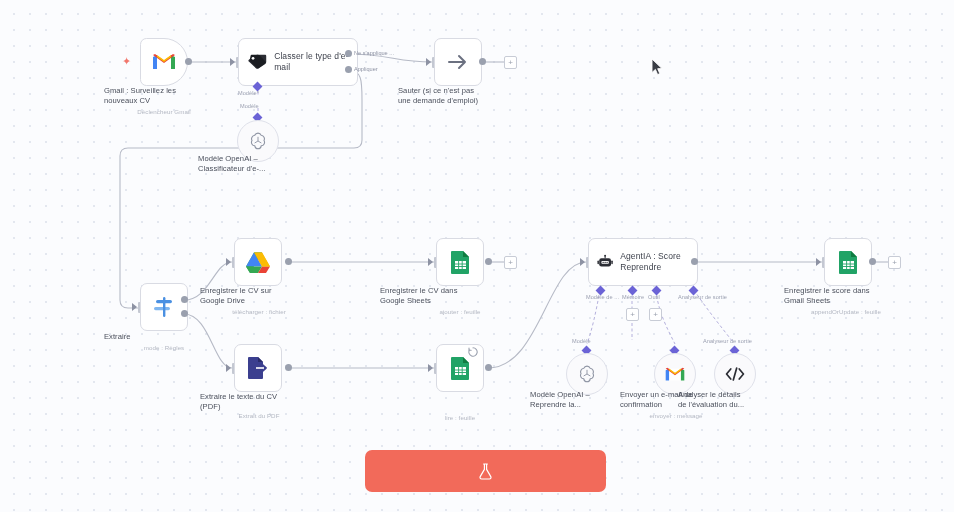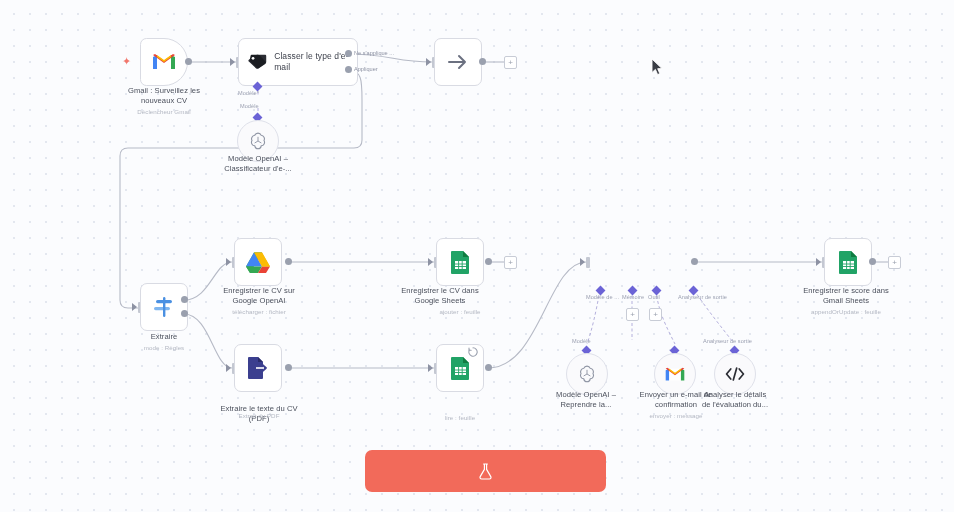--- a/index.html
+++ b/index.html
@@ -38,21 +38,20 @@
     background:#fafafc;border:1px solid #dfe1ea;
   }
 
   .nodeTitleIn{
     font-size:8.5px;color:#3b3f4a;line-height:11px;margin-left:7px;
     letter-spacing:.1px;
   }
 
   .caption{
     position:absolute;
-    text-align:center;
     font-size:7.6px;
     line-height:10px;
     color:#4a4f5b;
     letter-spacing:.05px;
     white-space:pre-line;
   }
   .subcaption{
     position:absolute;
     text-align:center;
     font-size:6.2px;
@@ -212,20 +211,22 @@
 
   <div class="inArrow" style="left:426px;top:58px;"></div>
   <div class="inStub" style="left:432px;top:57px;"></div>
   <div class="node sq" style="left:434px;top:38px;">
     <svg class="icn" width="24" height="20" viewBox="0 0 24 20">
       <path d="M3 10h16M13 4l6 6-6 6" fill="none" stroke="#6b7080" stroke-width="2" stroke-linecap="round" stroke-linejoin="round"></path>
     </svg>
   </div>
   <div class="dot" style="left:479px;top:58px;"></div>
   <div class="plusbox" style="left:504px;top:56px;">+</div>
+  <div class="caption" style="left:398px;top:86px;width:120px;">Sauter (si ce n'est pas
+une demande d'emploi)</div>
 
   <div class="inArrow" style="left:132px;top:303px;"></div>
   <div class="inStub" style="left:138px;top:302px;"></div>
   <div class="node sq" style="left:140px;top:283px;">
     <svg class="icn" width="24" height="22" viewBox="0 0 24 22">
       <rect x="4" y="4" width="16" height="3.2" rx="1.6" fill="#4a90e2"></rect>
       <rect x="2" y="11" width="16" height="3.2" rx="1.6" fill="#7fb6f0"></rect>
       <rect x="11" y="1" width="2.4" height="20" rx="1.2" fill="#4a90e2"></rect>
     </svg>
   </div>
@@ -241,21 +242,21 @@
       <path d="M9 1.5h8l8 14h-8z" fill="#fbbc04"></path>
       <path d="M9 1.5 1 15.5l4 6.5L17 1.5z" fill="#34a853" transform="translate(0,0)"></path>
       <path d="M9 1.5 1 15.5h16z" fill="#4285f4"></path>
       <path d="M1 15.5h16l-4 6.5H5z" fill="#34a853"></path>
       <path d="M17 15.5h8l-4 6.5h-8z" fill="#ea4335"></path>
       <path d="M9 1.5h8l8 14h-8z" fill="#fbbc04"></path>
     </svg>
   </div>
   <div class="dot" style="left:285px;top:258px;"></div>
   <div class="caption" style="left:200px;top:286px;width:118px;">Enregistrer le CV sur
-Google OpenAI</div>
+Google Drive</div>
   <div class="subcaption" style="left:200px;top:308px;width:118px;">télécharger : fichier</div>
 
   <div class="inArrow" style="left:428px;top:258px;"></div>
   <div class="inStub" style="left:434px;top:257px;"></div>
   <div class="node sq" style="left:436px;top:238px;">
     <svg class="icn" width="21" height="25" viewBox="0 0 21 25">
       <path d="M2 1h11l6 6v16a1 1 0 0 1-1 1H2a1 1 0 0 1-1-1V2a1 1 0 0 1 1-1z" fill="#21a366"></path>
       <path d="M13 1l6 6h-6z" fill="#107c41"></path>
       <rect x="5" y="11" width="11" height="8" fill="#fff"></rect>
       <path d="M5 14h11M5 16.5h11M8.6 11v8M12.2 11v8" stroke="#21a366" stroke-width="0.9"></path>
@@ -271,21 +272,21 @@
   <div class="inStub" style="left:232px;top:363px;"></div>
   <div class="node sq" style="left:234px;top:344px;">
     <svg class="icn" width="22" height="24" viewBox="0 0 22 24">
       <path d="M2 1h9l5 5v16a1 1 0 0 1-1 1H2a1 1 0 0 1-1-1V2a1 1 0 0 1 1-1z" fill="#3b3f8f"></path>
       <path d="M11 1l5 5h-5z" fill="#2a2d6b"></path>
       <path d="M9 12h9M15 8.5l4 3.5-4 3.5" fill="none" stroke="#3b3f8f" stroke-width="1.8" stroke-linecap="round" stroke-linejoin="round"></path>
       <path d="M9 12h8" stroke="#fff" stroke-width="1.6"></path>
     </svg>
   </div>
   <div class="dot" style="left:285px;top:364px;"></div>
-  <div class="caption" style="left:200px;top:404px;width:118px;">Extraire le texte du CV
+  <div class="caption" style="left:200px;top:392px;width:118px;">Extraire le texte du CV
 (PDF)</div>
   <div class="subcaption" style="left:200px;top:412px;width:118px;">Extrait du PDF</div>
 
   <div class="inArrow" style="left:428px;top:364px;"></div>
   <div class="inStub" style="left:434px;top:363px;"></div>
   <div class="node sq" style="left:436px;top:344px;">
     <svg class="icn" width="21" height="25" viewBox="0 0 21 25">
       <path d="M2 1h11l6 6v16a1 1 0 0 1-1 1H2a1 1 0 0 1-1-1V2a1 1 0 0 1 1-1z" fill="#21a366"></path>
       <path d="M13 1l6 6h-6z" fill="#107c41"></path>
       <rect x="5" y="11" width="11" height="8" fill="#fff"></rect>
@@ -294,20 +295,35 @@
   </div>
   <svg width="10" height="10" viewBox="0 0 12 12" style="position:absolute;left:468px;top:347px;">
     <path d="M6 1a5 5 0 1 1-4.3 2.5" fill="none" stroke="#9aa0ae" stroke-width="1.3" stroke-linecap="round"></path>
     <path d="M1.2 1.2v2.6h2.6" fill="none" stroke="#9aa0ae" stroke-width="1.3" stroke-linecap="round"></path>
   </svg>
   <div class="dot" style="left:485px;top:364px;"></div>
   <div class="subcaption" style="left:396px;top:414px;width:128px;">lire : feuille</div>
 
   <div class="inArrow" style="left:580px;top:258px;"></div>
   <div class="inStub" style="left:586px;top:257px;"></div>
+  <div class="node agent" style="left:588px;top:238px;">
+    <svg class="icn" width="22" height="20" viewBox="0 0 22 20">
+      <rect x="3" y="5" width="16" height="11" rx="3" fill="#2b2d34"></rect>
+      <rect x="6" y="8.5" width="10" height="4" rx="1" fill="#fff"></rect>
+      <circle cx="8.3" cy="10.5" r="1" fill="#2b2d34"></circle>
+      <circle cx="11" cy="10.5" r="1" fill="#2b2d34"></circle>
+      <circle cx="13.7" cy="10.5" r="1" fill="#2b2d34"></circle>
+      <path d="M11 1.5v3.5" stroke="#2b2d34" stroke-width="1.4"></path>
+      <circle cx="11" cy="1.4" r="1.3" fill="#2b2d34"></circle>
+      <rect x="0.6" y="8" width="2" height="5" rx="1" fill="#2b2d34"></rect>
+      <rect x="19.4" y="8" width="2" height="5" rx="1" fill="#2b2d34"></rect>
+    </svg>
+    <div class="nodeTitleIn">AgentIA : Score
+Reprendre</div>
+  </div>
   <div class="dot" style="left:691px;top:258px;"></div>
 
   <div class="diamond" style="left:597px;top:287px;"></div>
   <div class="diamond" style="left:629px;top:287px;"></div>
   <div class="diamond" style="left:653px;top:287px;"></div>
   <div class="diamond" style="left:690px;top:287px;"></div>
 
   <div class="portlabel" style="left:586px;top:294px;">Modèle de ...</div>
   <div class="portlabel" style="left:622px;top:294px;">Mémoire</div>
   <div class="portlabel" style="left:648px;top:294px;">Outil</div>

